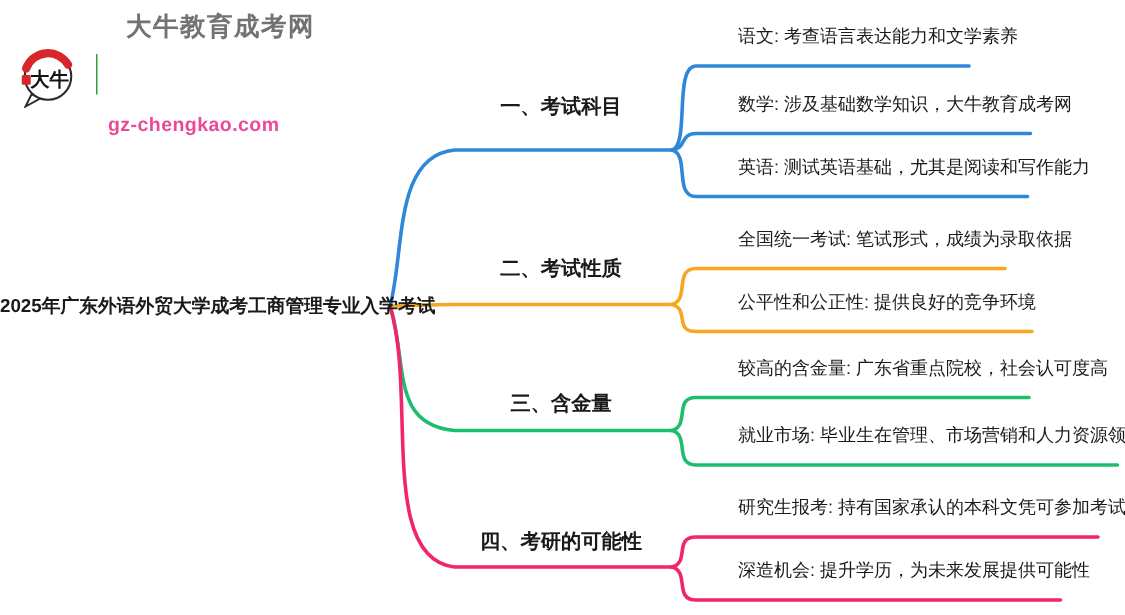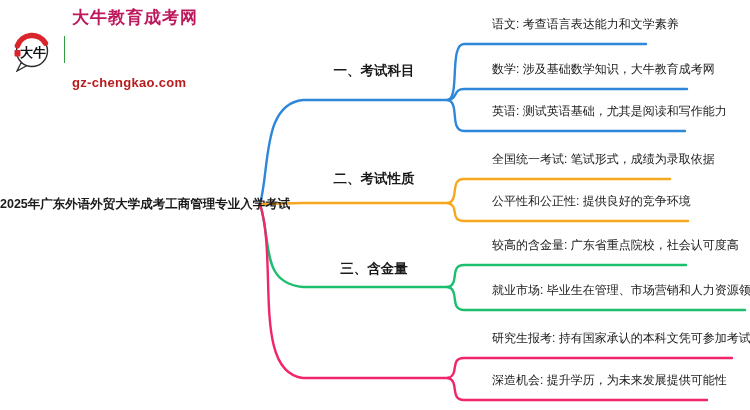--- a/index.html
+++ b/index.html
@@ -56,30 +56,31 @@
   <div class="logo">
     <svg width="46" height="46" viewBox="0 0 46 46">
       <path d="M11,37 L7,45 L18,39 Z" fill="#ffffff" stroke="#2b2b2b" stroke-width="1.3"></path>
       <circle cx="22" cy="25" r="15.5" fill="#ffffff" stroke="#2b2b2b" stroke-width="1.4"></circle>
       <path d="M7.4,19.7 A15.5,15.5 0 0 1 35.4,17.2" fill="none" stroke-width="5.5" stroke-linecap="round" stroke="#D9262C"></path>
       <rect x="4.5" y="24" width="6" height="6.5" rx="1" fill="#D9262C"></rect>
       <text x="23" y="31" text-anchor="middle" font-size="13" font-weight="bold" fill="#151515">大牛</text>
     </svg>
     <div class="logo-divider" style="background: rgb(47, 158, 63);"></div>
     <div class="logo-text">
-      <div class="logo-title" style="color: #be185d;">大牛教育成考网</div>
-      <div class="logo-url" style="color: #b91c1c; margin-top: 48px;">gz-chengkao.com</div>
+      <div class="logo-title" style="color: #737373; margin-left: 12px;">大牛教育成考网</div>
+      <div class="logo-url" style="color: #ec4899; margin-top: 48px;">gz-chengkao.com</div>
     </div>
   </div>
 
   <div class="node central">2025年广东外语外贸大学成考工商管理专业入学考试</div>
 
   <div class="node blabel" style="top:62px">一、考试科目</div>
   <div class="node blabel" style="top:260px">三、含金量</div>
   <div class="node blabel" style="top:170px">二、考试性质</div>
+  <div class="node blabel" style="top:352px">四、考研的可能性</div>
 
   <div class="node leaf" style="top:16px">语文: 考查语言表达能力和文学素养</div>
   <div class="node leaf" style="top:61px">数学: 涉及基础数学知识，大牛教育成考网</div>
   <div class="node leaf" style="top:151px">全国统一考试: 笔试形式，成绩为录取依据</div>
   <div class="node leaf" style="top:103px">英语: 测试英语基础，尤其是阅读和写作能力</div>
   <div class="node leaf" style="top:237px">较高的含金量: 广东省重点院校，社会认可度高</div>
   <div class="node leaf" style="top:193px">公平性和公正性: 提供良好的竞争环境</div>
   <div class="node leaf" style="top:282px">就业市场: 毕业生在管理、市场营销和人力资源领域具竞争力</div>
   <div class="node leaf" style="top:330px">研究生报考: 持有国家承认的本科文凭可参加考试</div>
   <div class="node leaf" style="top:372px">深造机会: 提升学历，为未来发展提供可能性</div>

